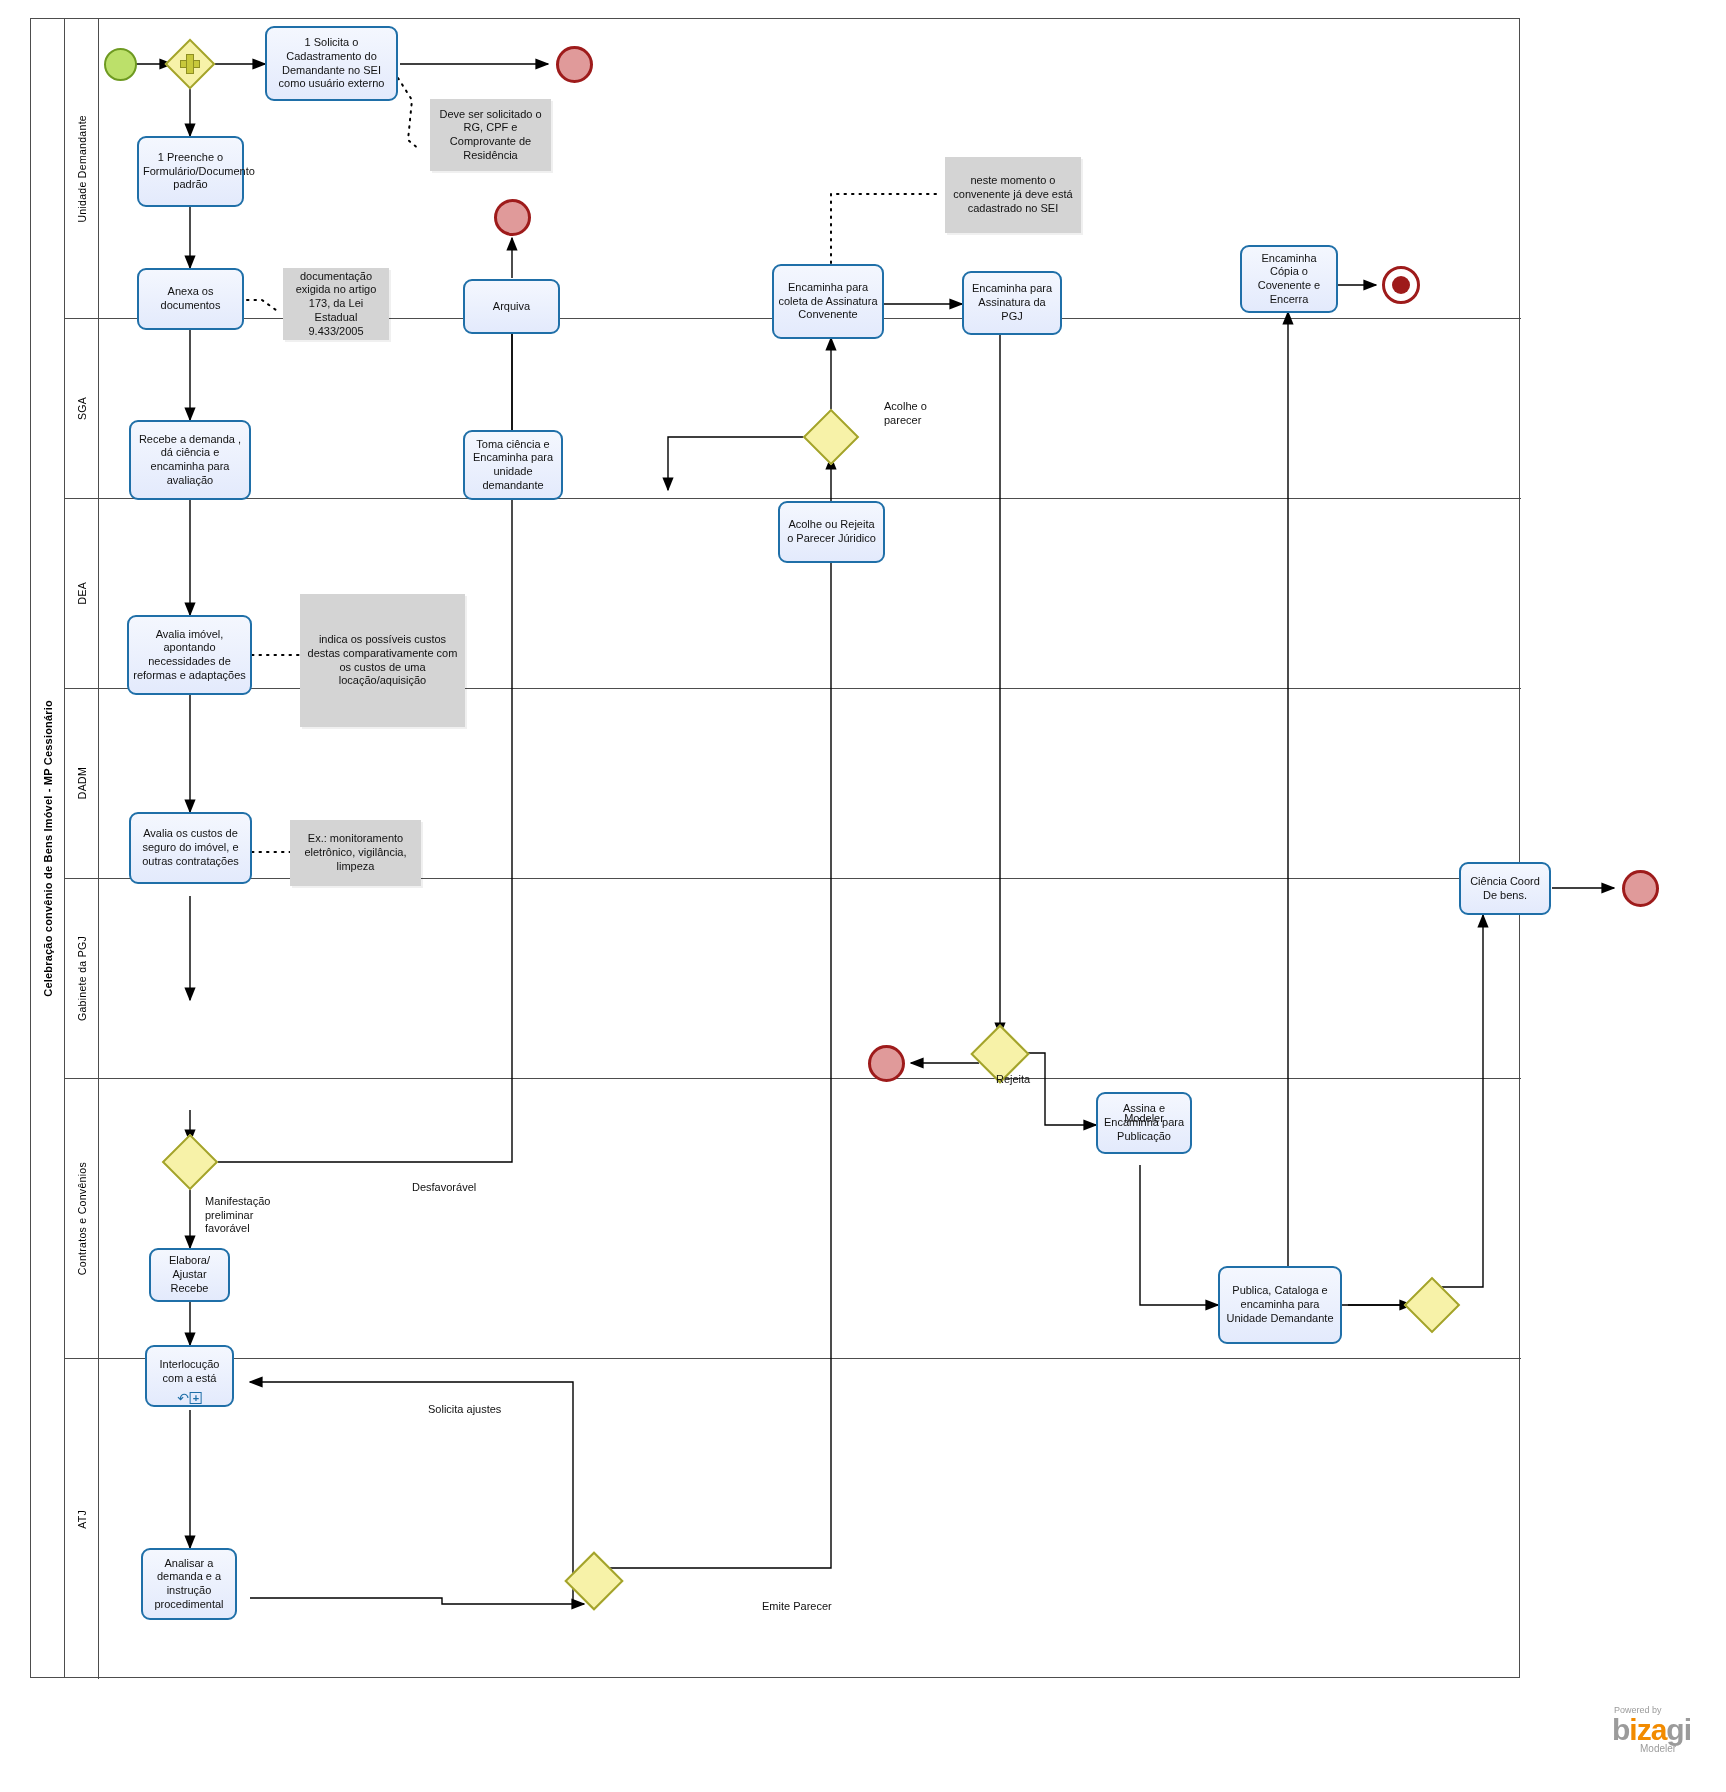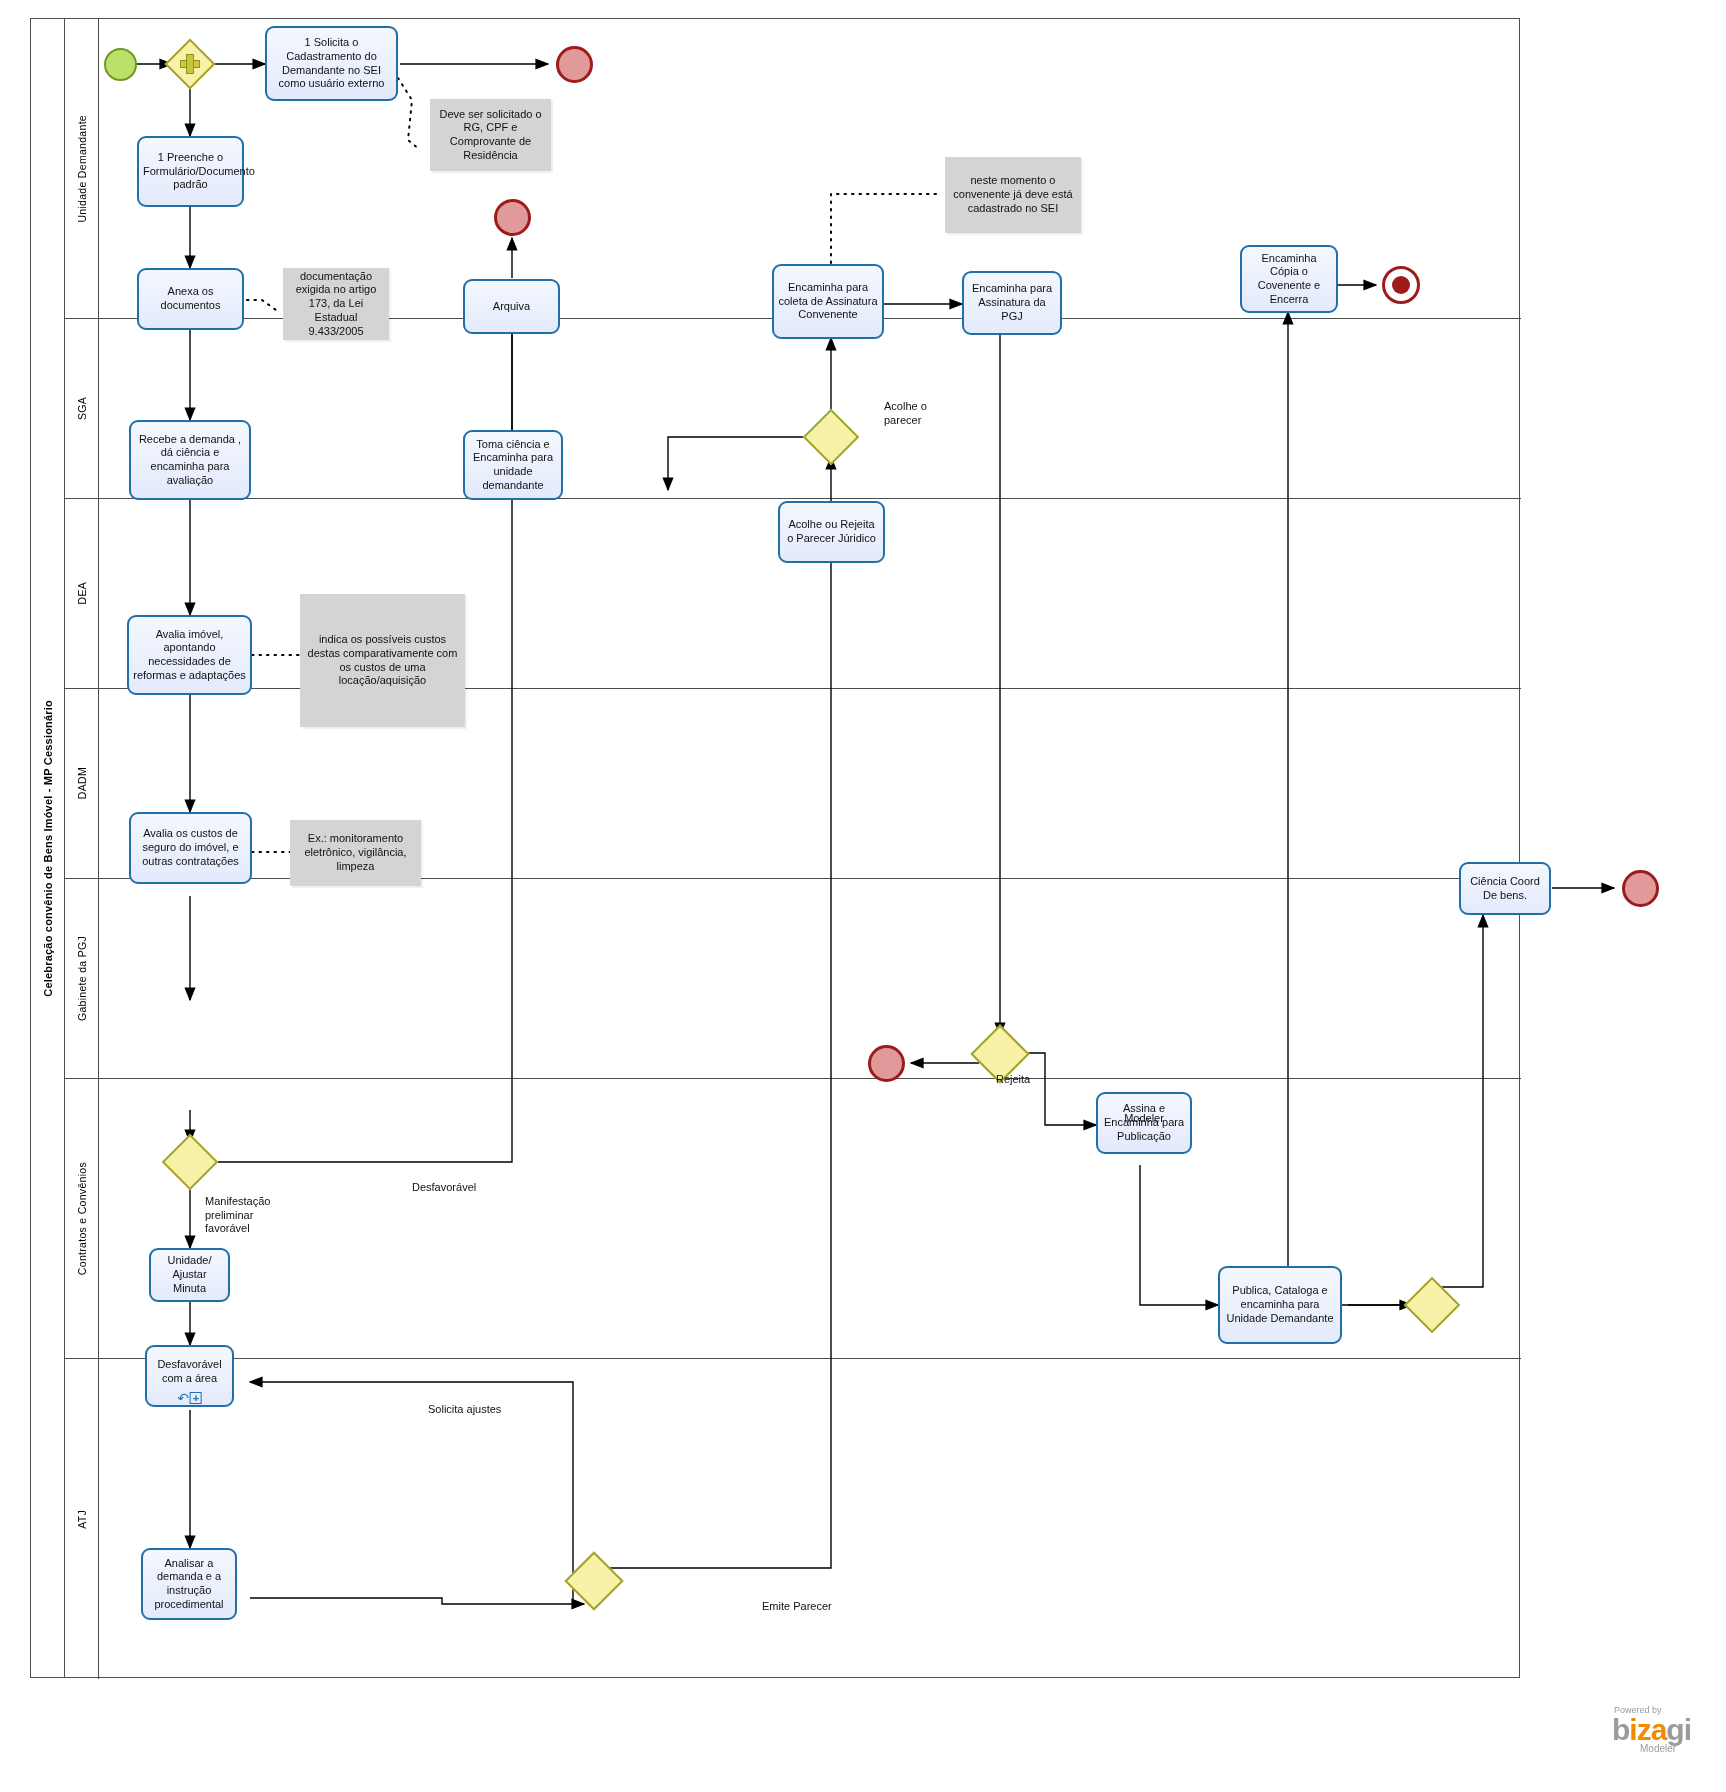--- a/index.html
+++ b/index.html
@@ -268,24 +268,24 @@
     <span class="tlbl">Assina e Encaminha para Publicação</span>
   </div>
   <div style="position:absolute;left:1096px;top:1112px;width:96px;text-align:center;font-size:11px;color:#111;">
     <span>Modeler</span>
   </div>
 
   <div class="task" style="left:1218px;top:1266px;width:124px;height:78px;">
     <span class="tlbl">Publica, Cataloga  e encaminha para Unidade Demandante</span>
   </div>
   <div class="task" style="left:149px;top:1248px;width:81px;height:54px;">
-    <span class="tlbl">Unidade/ Ajustar Minuta</span>
+    <span class="tlbl">Elabora/ Ajustar Recebe</span>
   </div>
   <div class="task" style="left:145px;top:1345px;width:89px;height:62px;">
-    <span class="tlbl" style="margin-bottom:9px;">Desfavorável com a área</span>
+    <span class="tlbl" style="margin-bottom:9px;">Interlocução com a está</span>
     <div class="marker">
       <span class="loop">↶</span>
       <span class="sub">+</span>
     </div>
   </div>
   <div class="task" style="left:141px;top:1548px;width:96px;height:72px;">
     <span class="tlbl">Analisar a demanda e a instrução procedimental</span>
   </div>
 
   <div class="note" style="left:430px;top:99px;width:121px;height:72px;">

